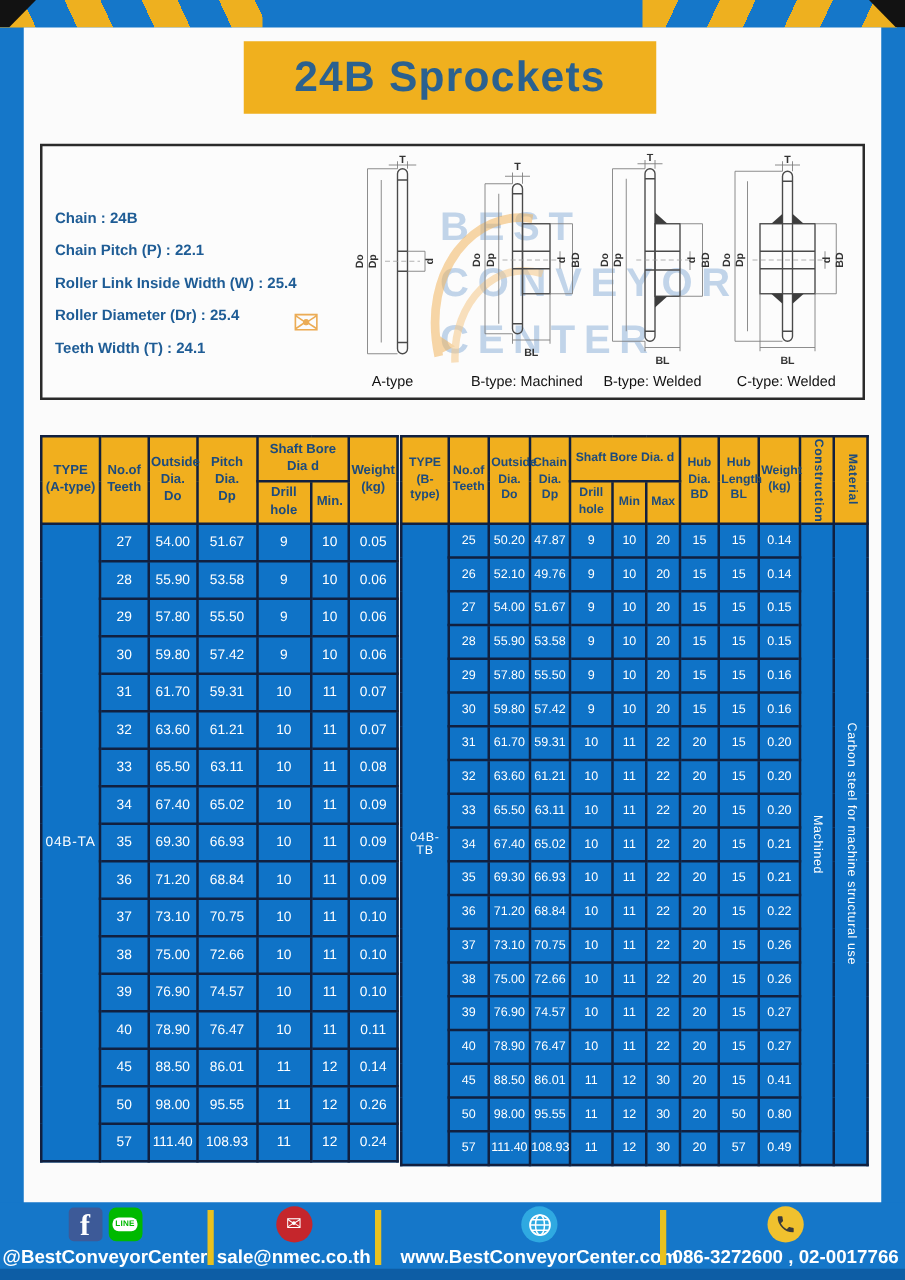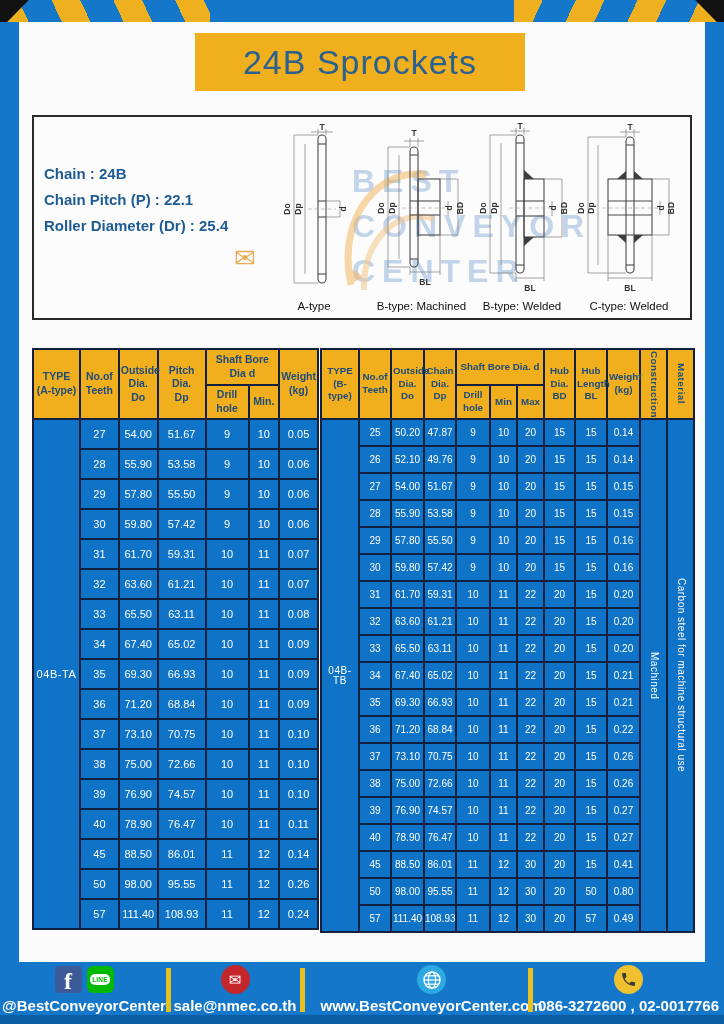--- a/index.html
+++ b/index.html
@@ -12,27 +12,27 @@
   .hazard-right{right:0;width:210px;background:repeating-linear-gradient(115deg,#eeb01f 0 26px,#1577c9 26px 56px);}
   .corner-wedge{position:absolute;top:0;width:60px;height:22px;background:#121212;}
   .corner-wedge.left{left:0;clip-path:polygon(0 0,48% 0,12% 100%,0 100%);}
   .corner-wedge.right{right:0;clip-path:polygon(52% 0,100% 0,100% 100%,88% 100%);}
 
   
   .content{position:absolute;left:19px;top:22px;width:686px;height:940px;background:#fbfbfb;}
 
   .title-banner{position:absolute;left:176px;top:11px;width:330px;height:58px;background:#f0b01e;
     display:flex;align-items:center;justify-content:center;}
-  .title-banner h1{margin:0;font-size:34px;font-weight:400;color:#2b618f;letter-spacing:1px;}
+  .title-banner h1{margin:0;font-size:34px;font-weight:700;color:#2b618f;letter-spacing:1px;}
 
   
   .spec-panel{position:absolute;left:13px;top:93px;width:660px;height:205px;background:#fcfcfc;
     border:2px solid #2a2a2a;box-sizing:border-box;}
   .spec-lines{position:absolute;left:10px;top:44px;z-index:2;}
-  .spec-line{font-size:15px;font-weight:700;color:#1e5c95;line-height:26px;white-space:nowrap;}
+  .spec-line{font-size:12px;font-weight:700;color:#1e5c95;line-height:26px;white-space:nowrap;}
 
   
   .wm-text{position:absolute;left:318px;top:42px;width:340px;z-index:0;
     color:rgba(130,170,214,0.48);font-size:32px;font-weight:800;letter-spacing:7px;line-height:45px;}
   .wm-swirl{position:absolute;left:292px;top:28px;z-index:0;opacity:.55;}
   .wm-mail{position:absolute;left:200px;top:126px;font-size:26px;color:#e8992d;opacity:.8;z-index:0;}
 
   .diagram{position:absolute;z-index:1;}
   .diagram svg{display:block;}
   .diagram-caption{position:absolute;z-index:1;font-size:11.5px;color:#111;text-align:center;}
@@ -104,21 +104,23 @@
       <svg class="wm-swirl" width="115" height="150" viewBox="0 0 115 150">
         <path d="M25 140 C10 70 55 22 100 30" stroke="#f2b660" stroke-width="7" fill="none"></path>
         <path d="M38 145 C36 95 72 62 108 74" stroke="#f5c989" stroke-width="6" fill="none"></path>
         <path d="M20 120 L38 132 L22 140 Z" fill="#f2b660"></path>
       </svg>
       <div class="wm-mail">✉</div>
 
       <div class="spec-lines">
         <div class="spec-line">Chain : 24B</div>
         <div class="spec-line">Chain Pitch (P) : 22.1</div>
+        <div class="spec-line">Roller Link Inside Width (W) : 25.4</div>
         <div class="spec-line">Roller Diameter (Dr) : 25.4</div>
+        <div class="spec-line">Teeth Width (T) : 24.1</div>
       </div>
 
       <div class="diagram" style="left:240px;top:6px;">
         <svg width="80" height="172" viewBox="0 0 80 172">
           <line class="dim" x1="44" y1="12" x2="44" y2="6"></line>
             <line class="dim" x1="52" y1="12" x2="52" y2="6"></line>
           <line class="dim" x1="37" y1="9" x2="59" y2="9"></line>
           <text class="dim-label" x="48" y="7" text-anchor="middle">T</text>
           <rect class="dwg" x="44" y="12" width="8" height="148" rx="4"></rect>
           <line class="dwg" x1="44" y1="21" x2="52" y2="21"></line>

